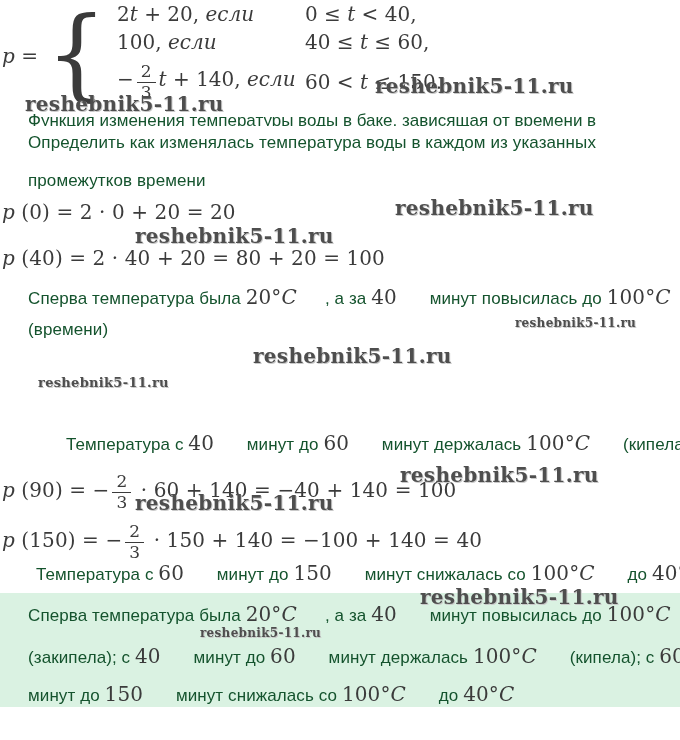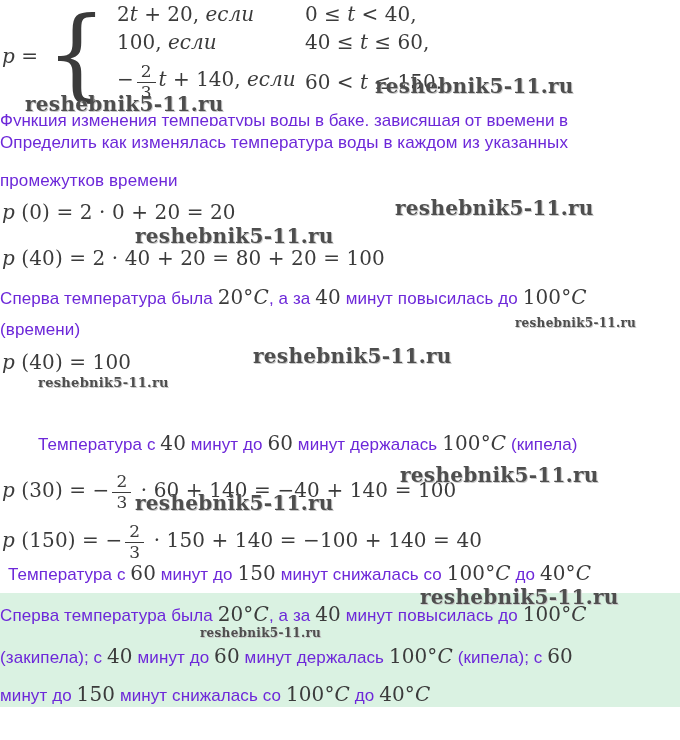--- a/index.html
+++ b/index.html
@@ -3,21 +3,21 @@
 <meta charset="utf-8">
 <style>
   * { margin:0; padding:0; box-sizing:border-box; }
   html,body { background:#fff; }
   .page {
     position:relative; width:680px; height:740px; margin:0 auto;
     background:#ffffff; overflow:hidden;
     font-family:"Liberation Sans", sans-serif; color:#3f3f3f;
   }
   .line { position:absolute; white-space:nowrap; font-size:17px; line-height:24px; letter-spacing:0.1px; }
-  .seg-t { font-family:"Liberation Sans", sans-serif; color:#6d28d9; }
+  .seg-t { font-family:"Liberation Sans", sans-serif; color:#14532d;margin-left:28px; }
   .seg-m { font-family:"DejaVu Serif", serif; font-size:20px; color:#3b3b3b; }
   .seg-i { font-family:"DejaVu Serif", serif; font-style:italic; font-size:20px; color:#3b3b3b; }
   .frac {
     display:inline-flex; flex-direction:column; align-items:center;
     vertical-align:middle; margin:0 3px; font-family:"DejaVu Serif", serif; color:#3b3b3b;
   }
   .frac .fn { font-size:17px; line-height:1.15; padding:0 4px; }
   .frac .fd { font-size:17px; line-height:1.15; padding:0 4px; border-top:1.6px solid #3b3b3b; }
   .wm {
     position:absolute; white-space:nowrap;
@@ -73,23 +73,22 @@
     <div class="inner"><span class="seg-t">Функция изменения температуры воды в баке, зависящая от времени в</span></div>
   </div>
 
   <div class="line" style="left:0; top:169px;"><span class="seg-t">промежутков времени</span></div>
   <div class="line" style="left:0; top:131px;"><span class="seg-t">Определить как изменялась температура воды в каждом из указанных</span></div>
 
   <div class="line" style="left:2px; top:200px;"><span class="seg-i">p</span><span class="seg-m"> (0) = 2 · 0 + 20 = 20</span></div>
   <div class="line" style="left:2px; top:246px;text-align:right;"><span class="seg-i">p</span><span class="seg-m"> (40) = 2 · 40 + 20 = 80 + 20 = 100</span></div>
   <div class="line" style="left:0;   top:285px;"><span class="seg-t">Сперва температура была </span><span class="seg-m">20°</span><span class="seg-i">C</span><span class="seg-t">, а за </span><span class="seg-m">40</span><span class="seg-t"> минут повысилась до </span><span class="seg-m">100°</span><span class="seg-i">C</span></div>
   <div class="line" style="left:0;   top:318px;"><span class="seg-t">(времени)</span></div>
-  <div class="line" style="left:2px; top:350px;"><span class="seg-i">p</span><span class="seg-m"> (40) = 100</span></div>
   <div class="line" style="left:0;   top:431px;padding-left:38px;"><span class="seg-t">Температура с </span><span class="seg-m">40</span><span class="seg-t"> минут до </span><span class="seg-m">60</span><span class="seg-t"> минут держалась </span><span class="seg-m">100°</span><span class="seg-i">C</span><span class="seg-t"> (кипела)</span></div>
-  <div class="line" style="left:2px; top:472px;"><span class="seg-i">p</span><span class="seg-m"> (30) = −</span><span class="frac">
+  <div class="line" style="left:2px; top:472px;"><span class="seg-i">p</span><span class="seg-m"> (90) = −</span><span class="frac">
         <span class="fn">2</span>
         <span class="fd">3</span>
       </span><span class="seg-m"> · 60 + 140 = −40 + 140 = 100</span></div>
   <div class="line" style="left:2px; top:522px;"><span class="seg-i">p</span><span class="seg-m"> (150) = −</span><span class="frac">
         <span class="fn">2</span>
         <span class="fd">3</span>
       </span><span class="seg-m"> · 150 + 140 = −100 + 140 = 40</span></div>
   <div class="line" style="left:8px;   top:561px;"><span class="seg-t">Температура с </span><span class="seg-m">60</span><span class="seg-t"> минут до </span><span class="seg-m">150</span><span class="seg-t"> минут снижалась со </span><span class="seg-m">100°</span><span class="seg-i">C</span><span class="seg-t"> до </span><span class="seg-m">40°</span><span class="seg-i">C</span></div>
 
   <div class="answer-box" style="background: rgb(218, 242, 226);">

